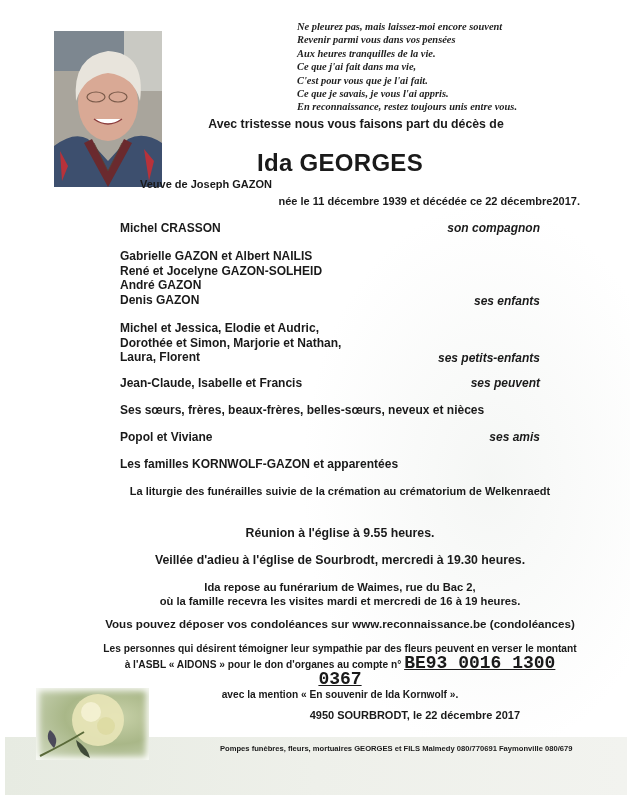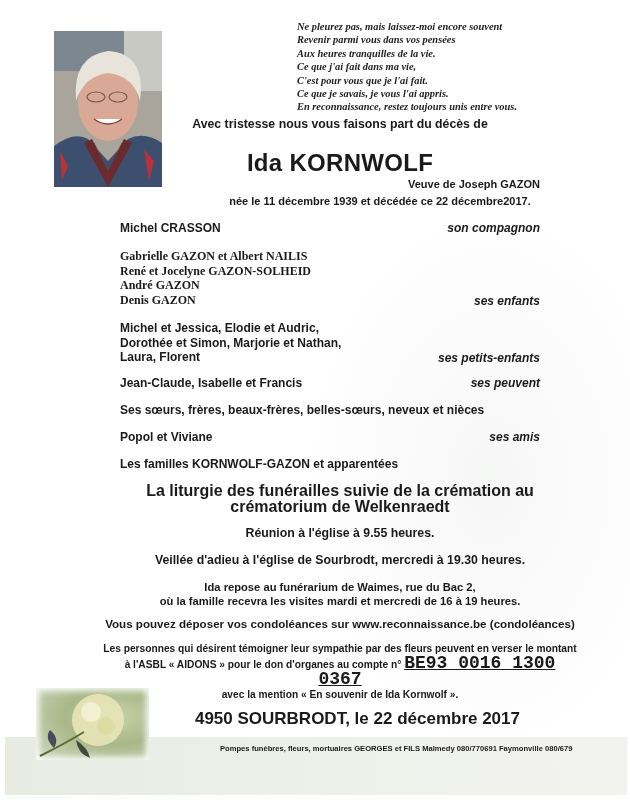--- a/index.html
+++ b/index.html
@@ -19,24 +19,24 @@
       left: 297px; top: 20px; width: 260px;
       font-family: "Liberation Serif", serif; font-style: italic; font-weight: bold;
       font-size: 10.4px; line-height: 13.4px; color: #222;
     }
     .poem div { white-space: nowrap; }
     .photo {
       left: 54px; top: 31px; width: 108px; height: 156px; overflow: hidden;
       background: linear-gradient(180deg, #8a8f92 0%, #b9b6ae 35%, #c7bcad 60%, #7a5e58 100%);
     }
     .photo svg { display: block; }
-    .intro { left: 140px; top: 117px; width: 400px; font-size: 12.3px; font-weight: bold; text-align:center; }
+    .intro { left: 156px; top: 117px; width: 400px; font-size: 12.3px; font-weight: bold; text-align:center; }
     .name { left: 140px; top: 149px; width: 400px; font-size: 24px; font-weight: bold; text-align:center; letter-spacing: 0.3px; }
-    .widow { left: 140px; top: 178px; width: 400px; font-size: 11px; font-weight: bold; text-align:right; }
-    .dates { left: 180px; top: 195px; width: 400px; font-size: 11px; font-weight: bold; text-align:center; }
+    .widow { left: 140px; top: 178px; width: 400px; font-size: 11px; font-weight: bold; text-align:left; }
+    .dates { left: 180px; top: 195px; width: 400px; font-size: 11px; font-weight: bold; text-align:right; }
     .fam { left: 120px; font-size: 12px; font-weight: bold; line-height: 14.5px; }
     .rel { right: 90px; font-size: 12px; font-weight: bold; font-style: italic; text-align: right; }
     .centerblock { left: 100px; width: 480px; text-align: center; font-weight: bold; }
     .u { text-decoration: underline; }
     .iban { font-family: Liberation Mono, monospace; font-weight: bold; font-size: 18px; text-decoration: underline; }
     .footer-band {
       left: 5px; top: 737px; width: 622px; height: 58px;
       background: linear-gradient(90deg, #e7ebe2 0%, #eef0ea 50%, #f2f3ef 100%);
     }
     .flower {
@@ -71,30 +71,30 @@
     <ellipse cx="54" cy="72" rx="30" ry="38" fill="#d9a995"></ellipse>
     <path d="M22 70 Q18 25 54 20 Q92 22 86 70 Q80 45 54 42 Q30 45 22 70 Z" fill="#e8e4dc"></path>
     <ellipse cx="42" cy="66" rx="9" ry="5" fill="none" stroke="#7a5a4a" stroke-width="1.2"></ellipse>
     <ellipse cx="64" cy="66" rx="9" ry="5" fill="none" stroke="#7a5a4a" stroke-width="1.2"></ellipse>
     <path d="M40 88 Q54 98 68 88" fill="#fff" stroke="#8b3c3c" stroke-width="1.5"></path>
     <path d="M40 112 L54 140 L68 112" fill="none" stroke="#5a4030" stroke-width="0.8"></path>
   </svg>
 </div>
 
 <div class="abs intro">Avec tristesse nous vous faisons part du décès de</div>
-<div class="abs name">Ida KORNWOLF</div>
+<div class="abs name">Ida GEORGES</div>
 <div class="abs widow">Veuve de Joseph GAZON</div>
 <div class="abs dates">née le 11 décembre 1939 et décédée ce 22 décembre2017.</div>
 
 <div class="abs fam" style="top:221px;">
   <div>Michel CRASSON</div>
 </div>
 <div class="abs rel" style="top:221px;">son compagnon</div>
 
-<div class="abs fam" style="top:249px;font-family:Liberation Serif, serif;">
+<div class="abs fam" style="top:249px;">
   <div>Gabrielle GAZON et Albert NAILIS</div>
   <div>René et Jocelyne GAZON-SOLHEID</div>
   <div>André GAZON</div>
   <div>Denis GAZON</div>
 </div>
 <div class="abs rel" style="top:294px;">ses enfants</div>
 
 <div class="abs fam" style="top:321px;">
   <div>Michel et Jessica, Elodie et Audric,</div>
   <div>Dorothée et Simon, Marjorie et Nathan,</div>
@@ -113,21 +113,21 @@
 
 <div class="abs fam" style="top:430px;">
   <div>Popol et Viviane</div>
 </div>
 <div class="abs rel" style="top:430px;">ses amis</div>
 
 <div class="abs fam" style="top:457px;">
   <div>Les familles KORNWOLF-GAZON et apparentées</div>
 </div>
 
-<div class="abs centerblock" style="top:483px; font-size:16px; line-height:16px;">
+<div class="abs centerblock" style="top:483px; font-size:11px; line-height:16px;">
   <div>La liturgie des funérailles suivie de la crémation au crématorium de Welkenraedt</div>
 </div>
 <div class="abs centerblock" style="top:526px; font-size:12.3px;">Réunion à l'église à 9.55 heures.</div>
 <div class="abs centerblock" style="top:553px; font-size:12.3px;">Veillée d'adieu à l'église de Sourbrodt, mercredi à 19.30 heures.</div>
 <div class="abs centerblock" style="top:580px; font-size:11.2px; line-height:14px;">
   <div>Ida repose au funérarium de Waimes, rue du Bac 2,</div>
   <div>où la famille recevra les visites mardi et mercredi de 16 à 19 heures.</div>
 </div>
 
 <div class="abs centerblock" style="top:617px; font-size:11.6px;">Vous pouvez déposer vos condoléances sur www.reconnaissance.be (condoléances)</div>
@@ -143,14 +143,14 @@
   <svg width="113" height="72" viewBox="0 0 113 72">
     <circle cx="62" cy="32" r="26" fill="#e9e6b8" opacity="0.9"></circle>
     <circle cx="55" cy="24" r="10" fill="#f4f2d4" opacity="0.9"></circle>
     <circle cx="70" cy="38" r="9" fill="#dcd9a0" opacity="0.8"></circle>
     <path d="M4 68 Q30 55 48 44" stroke="#5a6a3a" stroke-width="2" fill="none"></path>
     <path d="M18 60 Q8 50 14 42 Q24 50 18 60 Z" fill="#4b4a5a"></path>
     <path d="M40 52 Q52 60 54 70 Q42 66 40 52 Z" fill="#3f4a38"></path>
   </svg>
 </div>
 
-<div class="abs" style="left:180px; top:709px; width:340px; text-align:right; font-size:17px; font-weight:bold;">4950 SOURBRODT, le 22 décembre 2017</div>
+<div class="abs" style="left:180px; top:709px; width:340px; text-align:right; font-size:11px; font-weight:bold;">4950 SOURBRODT, le 22 décembre 2017</div>
 <div class="abs" style="left:186px; top:744px; width:380px; font-size:7.6px; font-weight:bold; white-space:nowrap;padding-left:34px;">Pompes funèbres, fleurs, mortuaires GEORGES et FILS Malmedy 080/770691 Faymonville  080/679</div>
 
 </body></html>

